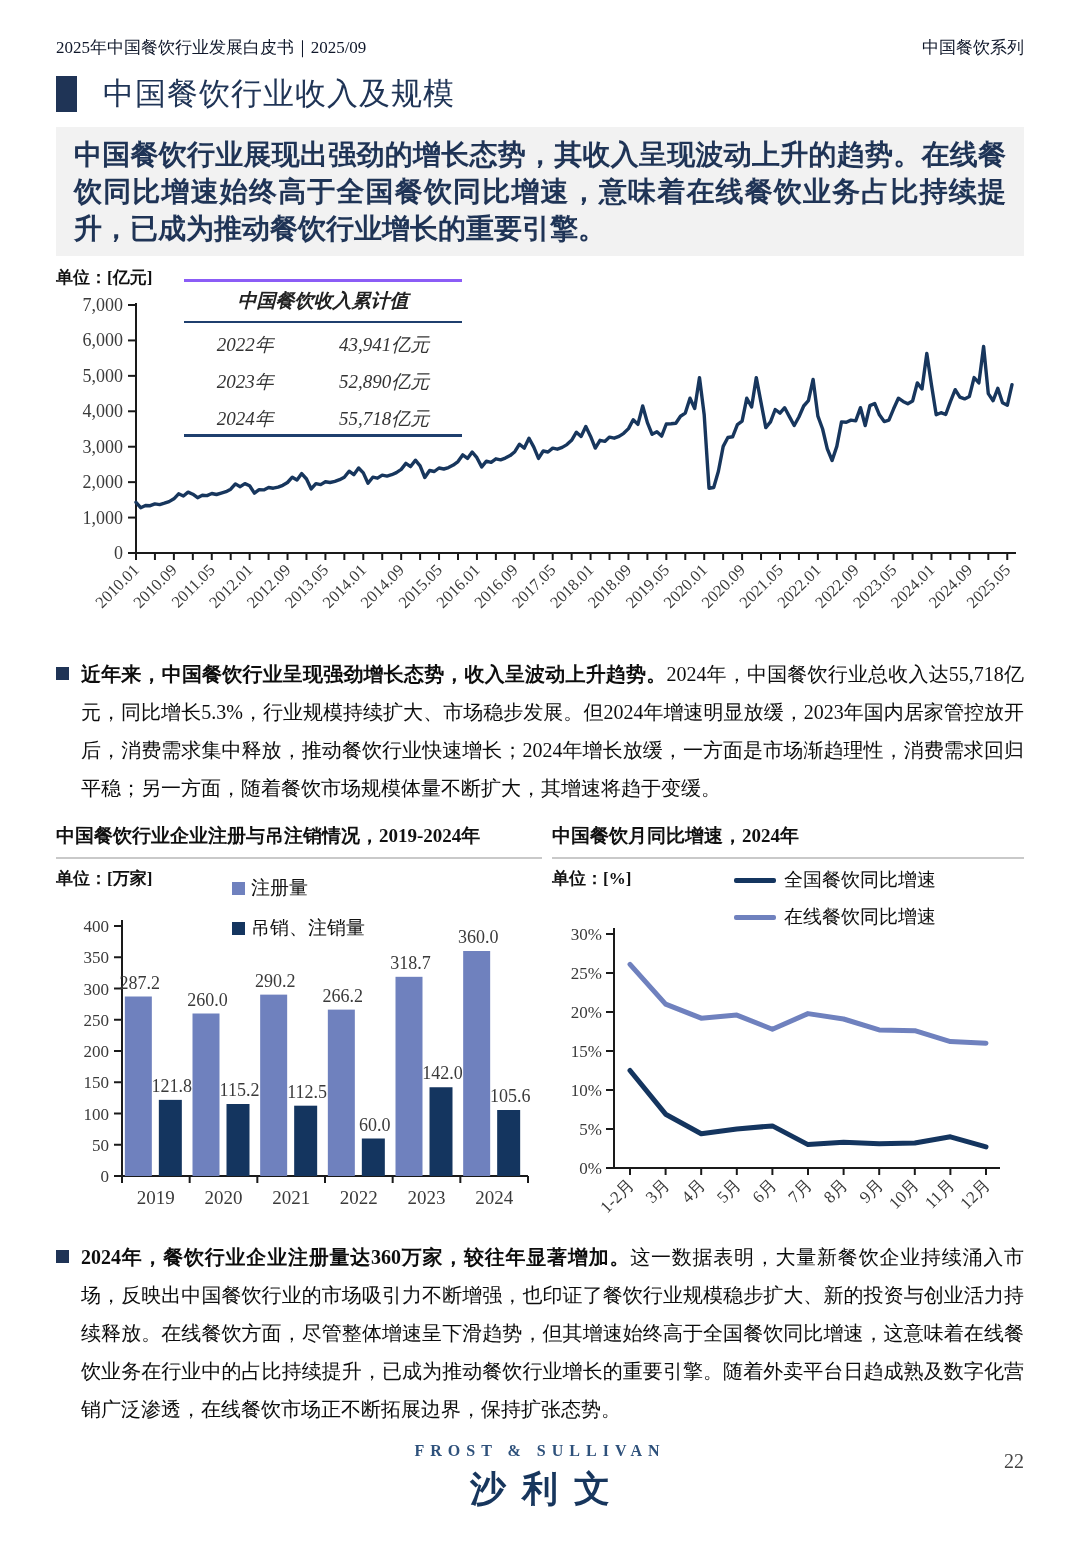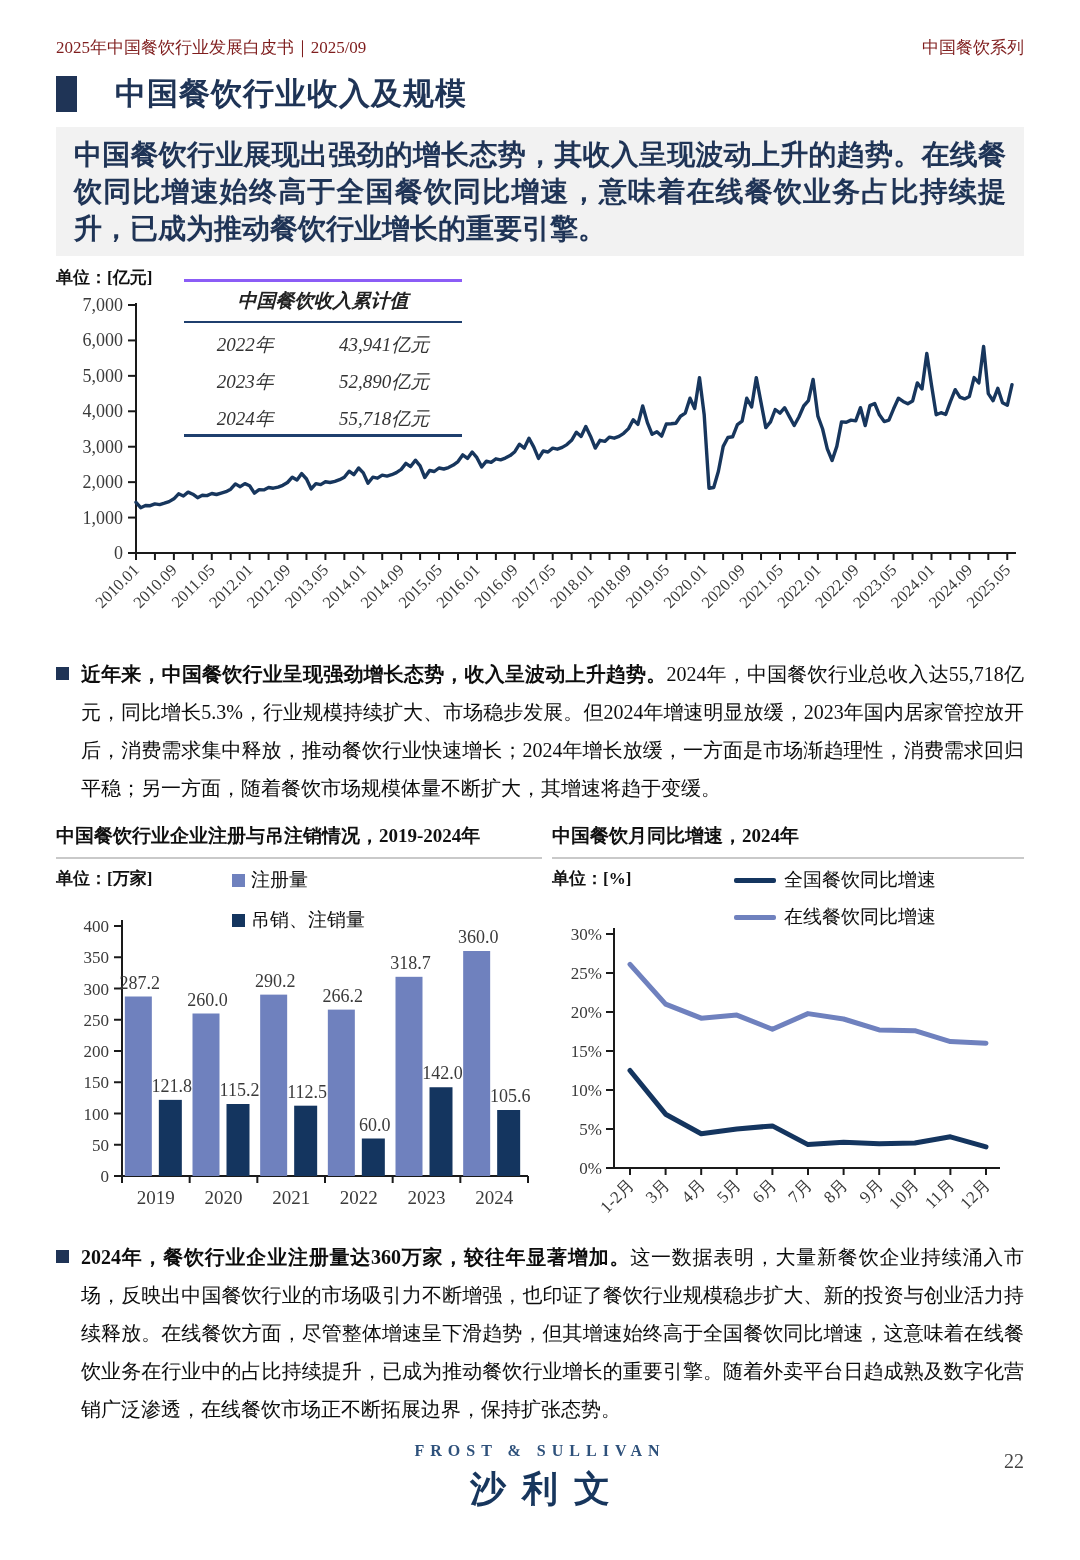--- a/index.html
+++ b/index.html
@@ -5,26 +5,26 @@
   * { margin:0; padding:0; box-sizing:border-box; }
   html,body { background:#fff; }
   body {
     width:1080px; height:1560px;
     font-family:"Liberation Serif","DejaVu Serif",serif;
     color:#111;
   }
   .page { position:relative; width:1080px; height:1560px; padding:36px 56px 0 56px; overflow:hidden; }
 
   
-  .hdr { display:flex; justify-content:space-between; font-size:17px; color:#7f1d1d; }
+  .hdr { display:flex; justify-content:space-between; font-size:17px; color:#0f172a; }
 
   
   .title-row { display:flex; align-items:center; margin-top:14px; }
   .title-sq { width:21px; height:36px; background:#1F3456; margin-right:26px; }
-  .page-title { font-size:31px; font-weight:bold; color:#1F3456; letter-spacing:1px;margin-left:12px; }
+  .page-title { font-size:31px; font-weight:normal; color:#1F3456; letter-spacing:1px; }
 
   
   .highlight {
     margin-top:12px; background:#F2F2F2; padding:9px 18px;
     font-size:28px; font-weight:bold; color:#1F3456;
     line-height:37px; text-align:justify;
   }
 
   
   .chart-title {
@@ -58,21 +58,21 @@
   .bullet-sq { position:absolute; left:0; top:12px; width:13px; height:13px; background:#1F3456; }
   .bp-bold { font-weight:bold; }
 
   
   .two-col { display:flex; justify-content:space-between; margin-top:16px; }
   .col-left  { width:486px; }
   .col-right { width:472px; }
   .chart-body { position:relative; }
   #bar-chart    { display:block; width:486px; height:330px; margin-top:2px; }
   #growth-chart { display:block; width:472px; height:330px; margin-top:2px; }
-  .legend-bars { position:absolute; left:176px; top:0; }
+  .legend-bars { position:absolute; left:176px; top:8px; }
   .legend-bars .lg-row { display:flex; align-items:center; margin-bottom:14px; }
   .legend-bars .sw { width:13px; height:13px; margin-right:6px; }
   .legend-lines { position:absolute; left:182px; top:0; }
   .legend-lines .lg-row { display:flex; align-items:center; margin-bottom:11px; }
   .legend-lines .sw { width:42px; height:5px; border-radius:2px; margin-right:8px; }
   .lg-label { font-size:19px; color:#101010; }
   .sw-reg    { background:#6F81BE; }
   .sw-cancel { background:#14355F; }
   .sw-nat    { background:#14355F; }
   .sw-online { background:#6F81BE; }

